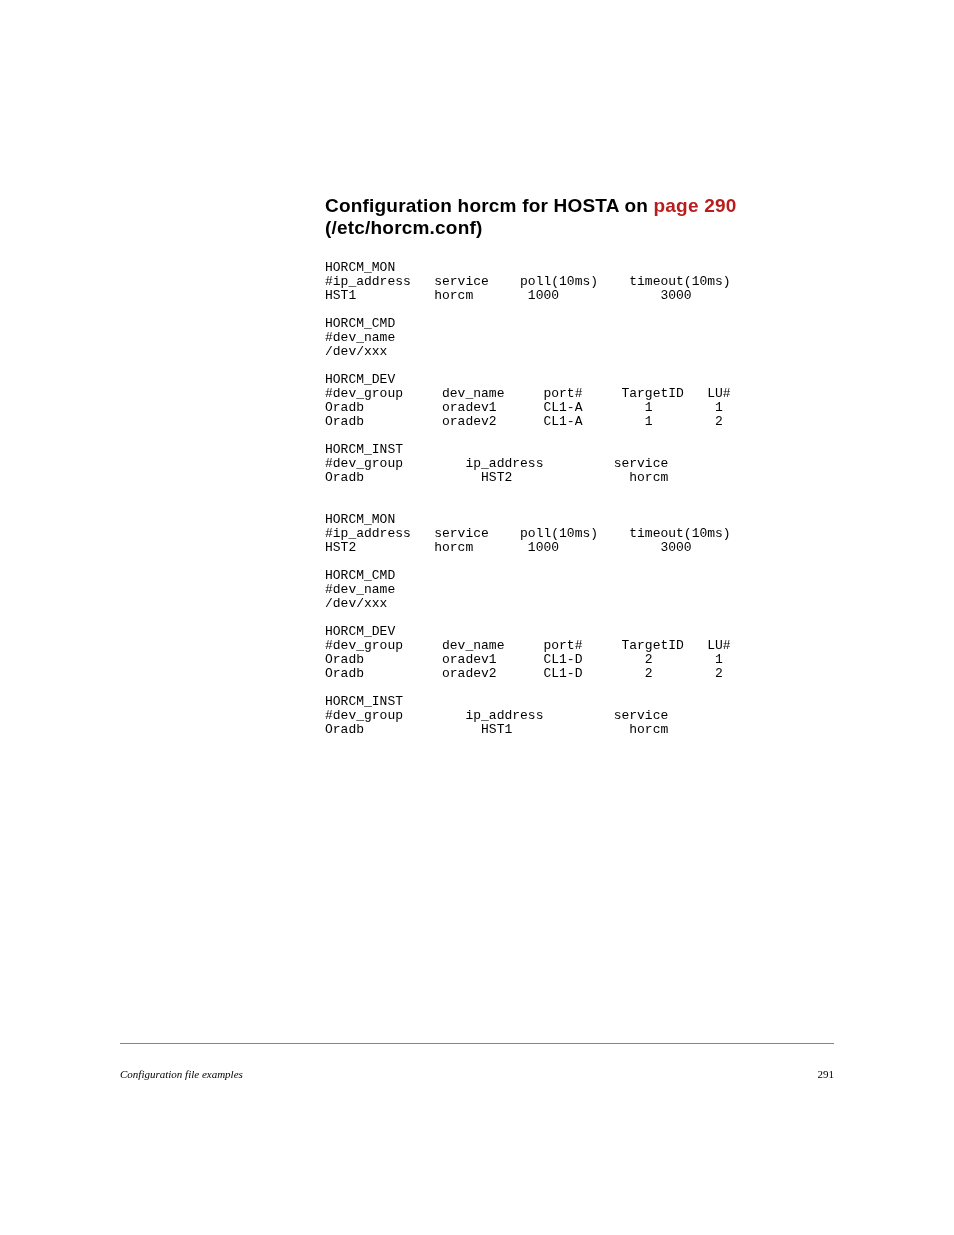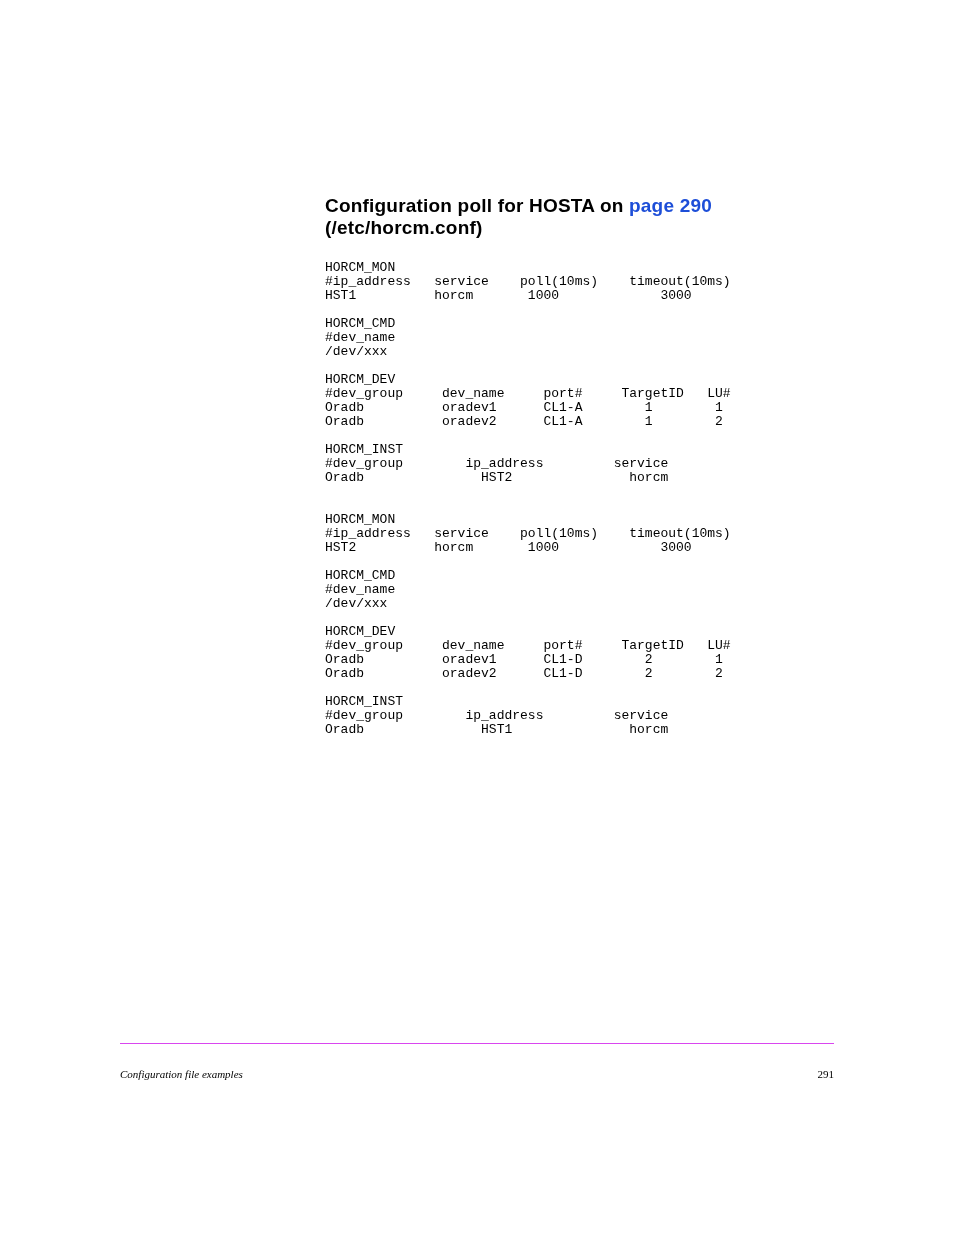--- a/index.html
+++ b/index.html
@@ -18,21 +18,21 @@
   .heading {
     font-family: "Arial Narrow", Arial, Helvetica, sans-serif;
     font-stretch: condensed;
     font-weight: 700;
     font-size: 19px;
     margin: 0 0 22px 0;
     color: #000;
     letter-spacing: 0.2px;
   }
   .heading a {
-    color: #1d4ed8;
+    color: #b91c1c;
     text-decoration: none;
   }
   pre {
     font-family: "Courier New", Courier, monospace;
     font-size: 13px;
     line-height: 14px;
     margin: 12px 0 28px 0;
     white-space: pre;
   }
   .section {
@@ -57,21 +57,21 @@
     font-style: normal;
   }
 </style>
 </head>
 <body>
 
 <div class="page">
 
   <div class="section">
     <h3 class="heading">
-      <span>Configuration poll for HOSTA on </span><a href="#">page 290</a><span> (/etc/horcm.conf)</span>
+      <span>Configuration horcm for HOSTA on </span><a href="#">page 290</a><span> (/etc/horcm.conf)</span>
     </h3>
     <pre>HORCM_MON
 #ip_address   service    poll(10ms)    timeout(10ms)
 HST1          horcm       1000             3000
 
 HORCM_CMD
 #dev_name
 /dev/xxx
 
 HORCM_DEV

